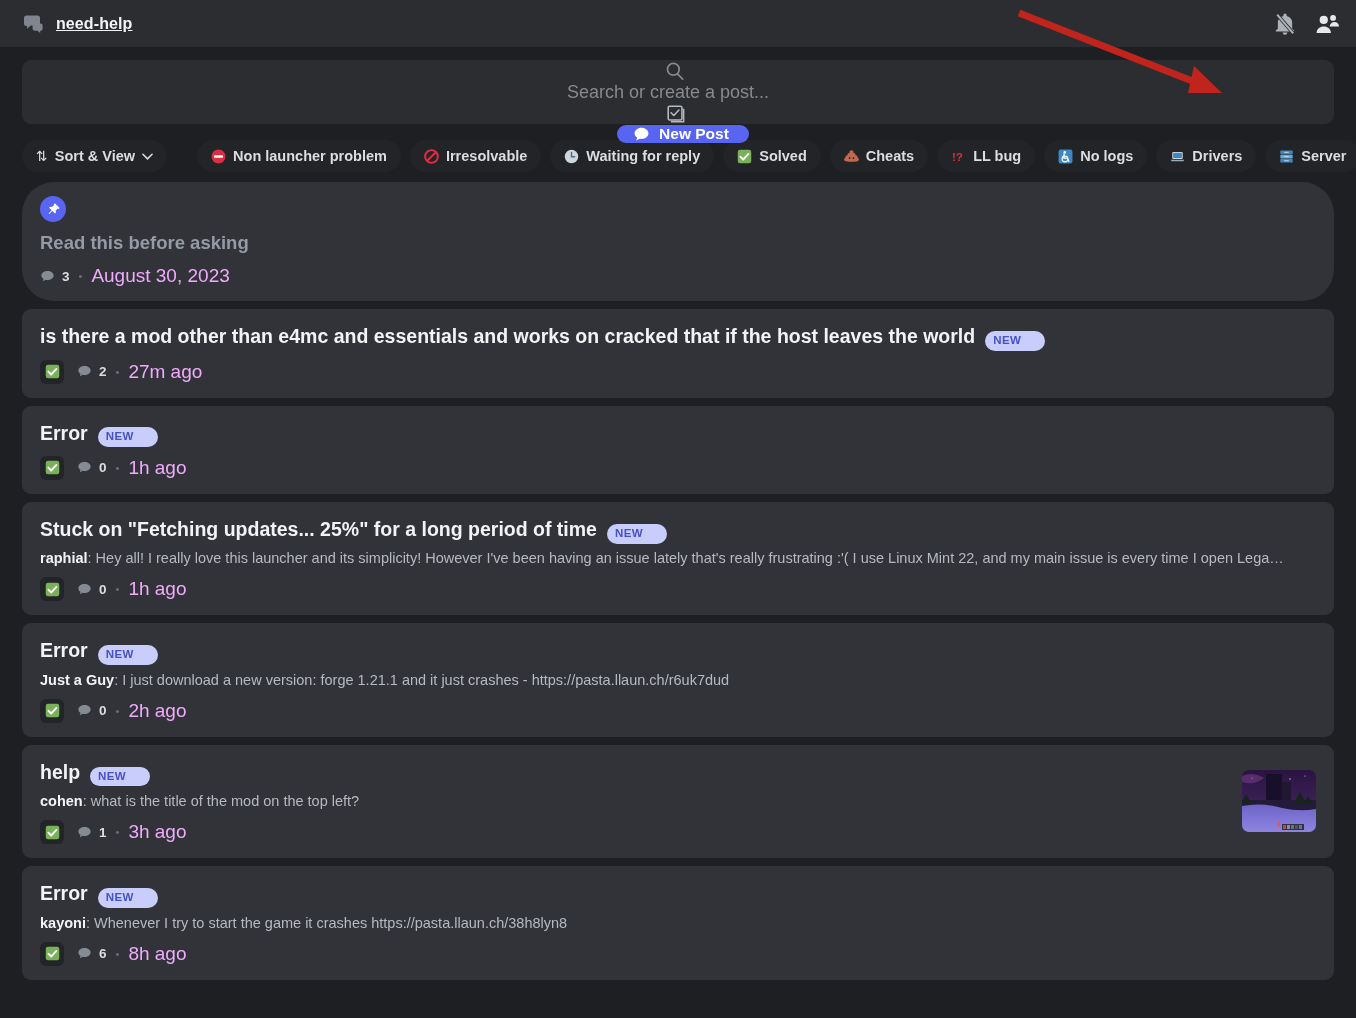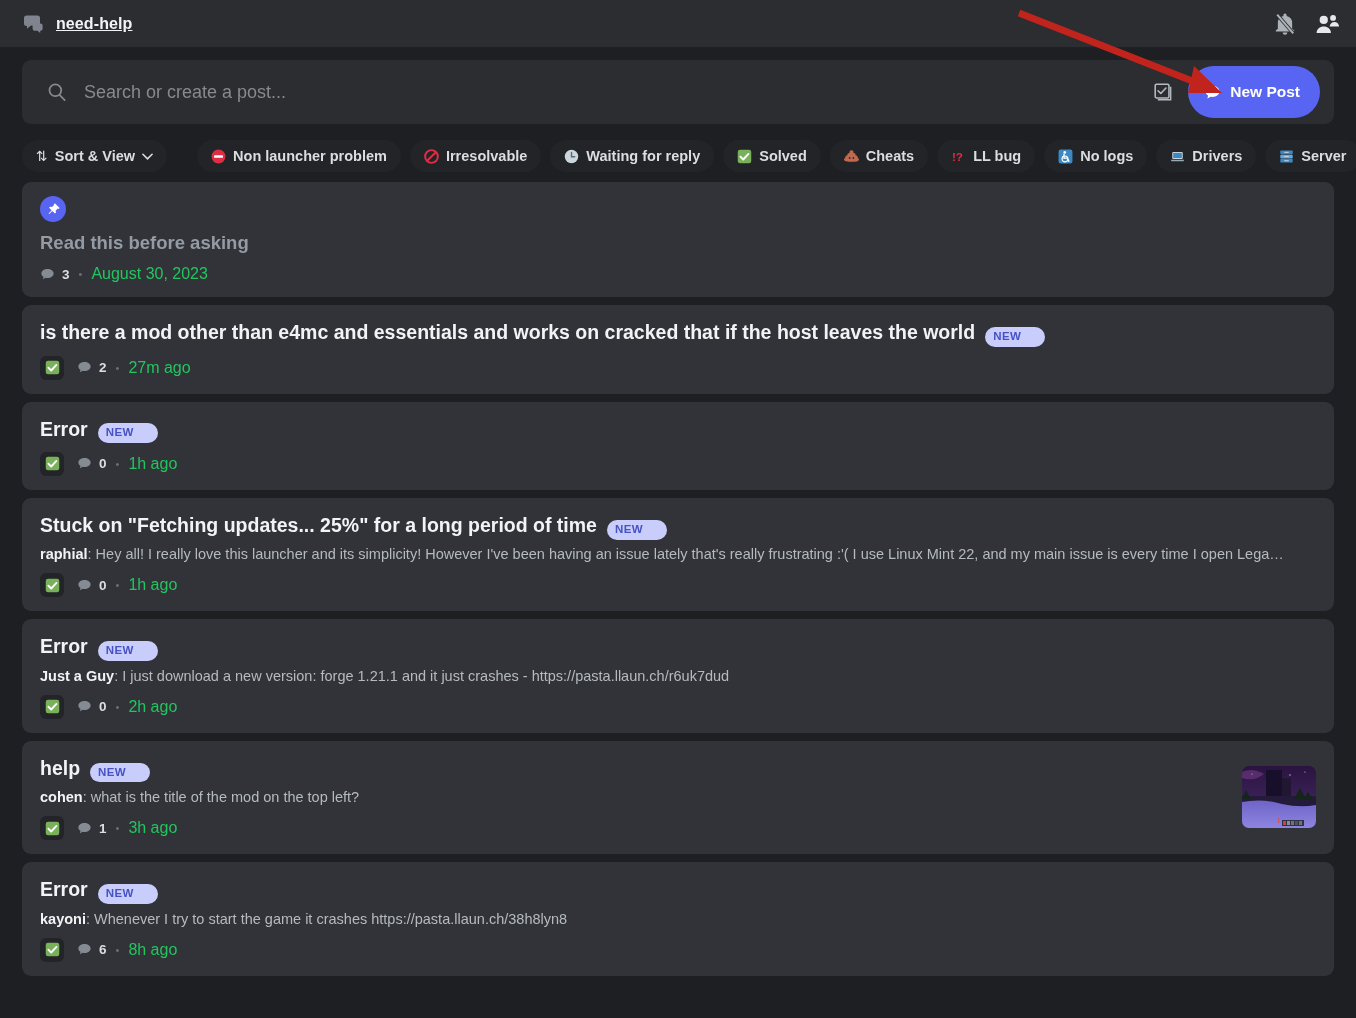--- a/index.html
+++ b/index.html
@@ -29,20 +29,21 @@
 
   
   .content { padding: 0 22px; }
 
   
   .searchrow {
     margin-top: 12px; height: 64px;
     background: #2b2d31; border-radius: 9px;
     display: flex; align-items: center; padding: 0 14px 0 24px;
     position: relative;
+    flex-direction: column;
   }
   .search-ico { width: 22px; height: 22px; flex: 0 0 auto; margin-right: 16px; }
   .search-input {
     flex: 1 1 auto; background: transparent; border: 0; outline: none;
     color: #dbdee1; font-size: 18px;
     font-family: "Liberation Sans", sans-serif;
   }
   .search-input::placeholder { color: #87898c; }
   .filter-ico { width: 22px; height: 22px; margin-right: 14px; flex: 0 0 auto; }
   .newpost-btn {
@@ -74,21 +75,21 @@
   
   .em { width: 15px; height: 15px; flex: 0 0 auto; display: inline-block; }
 
   
   .postlist { margin-top: 10px; }
   .post {
     background: #313338; border-radius: 9px;
     margin-bottom: 8px; padding: 16px 18px 14px 18px;
     position: relative; cursor: pointer;
   }
-  .post.pinned { padding-top: 14px; }
+  .post.pinned { padding-top: 14px; border-radius: 32px; }
   .pin-badge {
     width: 26px; height: 26px; border-radius: 50%;
     background: #5865f2; display: flex; align-items: center;
     justify-content: center; margin-bottom: 10px;
   }
   .pin-badge svg { width: 15px; height: 15px; }
   .post-title {
     color: #f2f3f5; font-size: 19.5px; font-weight: bold;
     display: flex; align-items: center; gap: 10px;
     line-height: 1.2;
@@ -112,21 +113,21 @@
     font-size: 13.5px; color: #949ba4;
   }
   .tag-chip {
     width: 24px; height: 24px; border-radius: 6px;
     background: #232428; display: flex; align-items: center;
     justify-content: center; margin-right: 6px;
   }
   .msg-ico { width: 15px; height: 15px; opacity: .85; }
   .cnt { color: #dbdee1; font-weight: bold; font-size: 13.5px; }
   .dot { color: #6d6f78; font-size: 11px; margin: 0 2px; }
-  .when { color: #22c55e; font-size: 16px; }
+  .when { color: #f0abfc; font-size: 19px; }
 
   .thumb {
     position: absolute; right: 18px; top: 50%; transform: translateY(-50%);
     width: 74px; height: 62px; border-radius: 7px; overflow: hidden;
   }
 
   
   .annot { position: absolute; left: 0; top: 0; pointer-events: none; }
 </style>
 </head>

